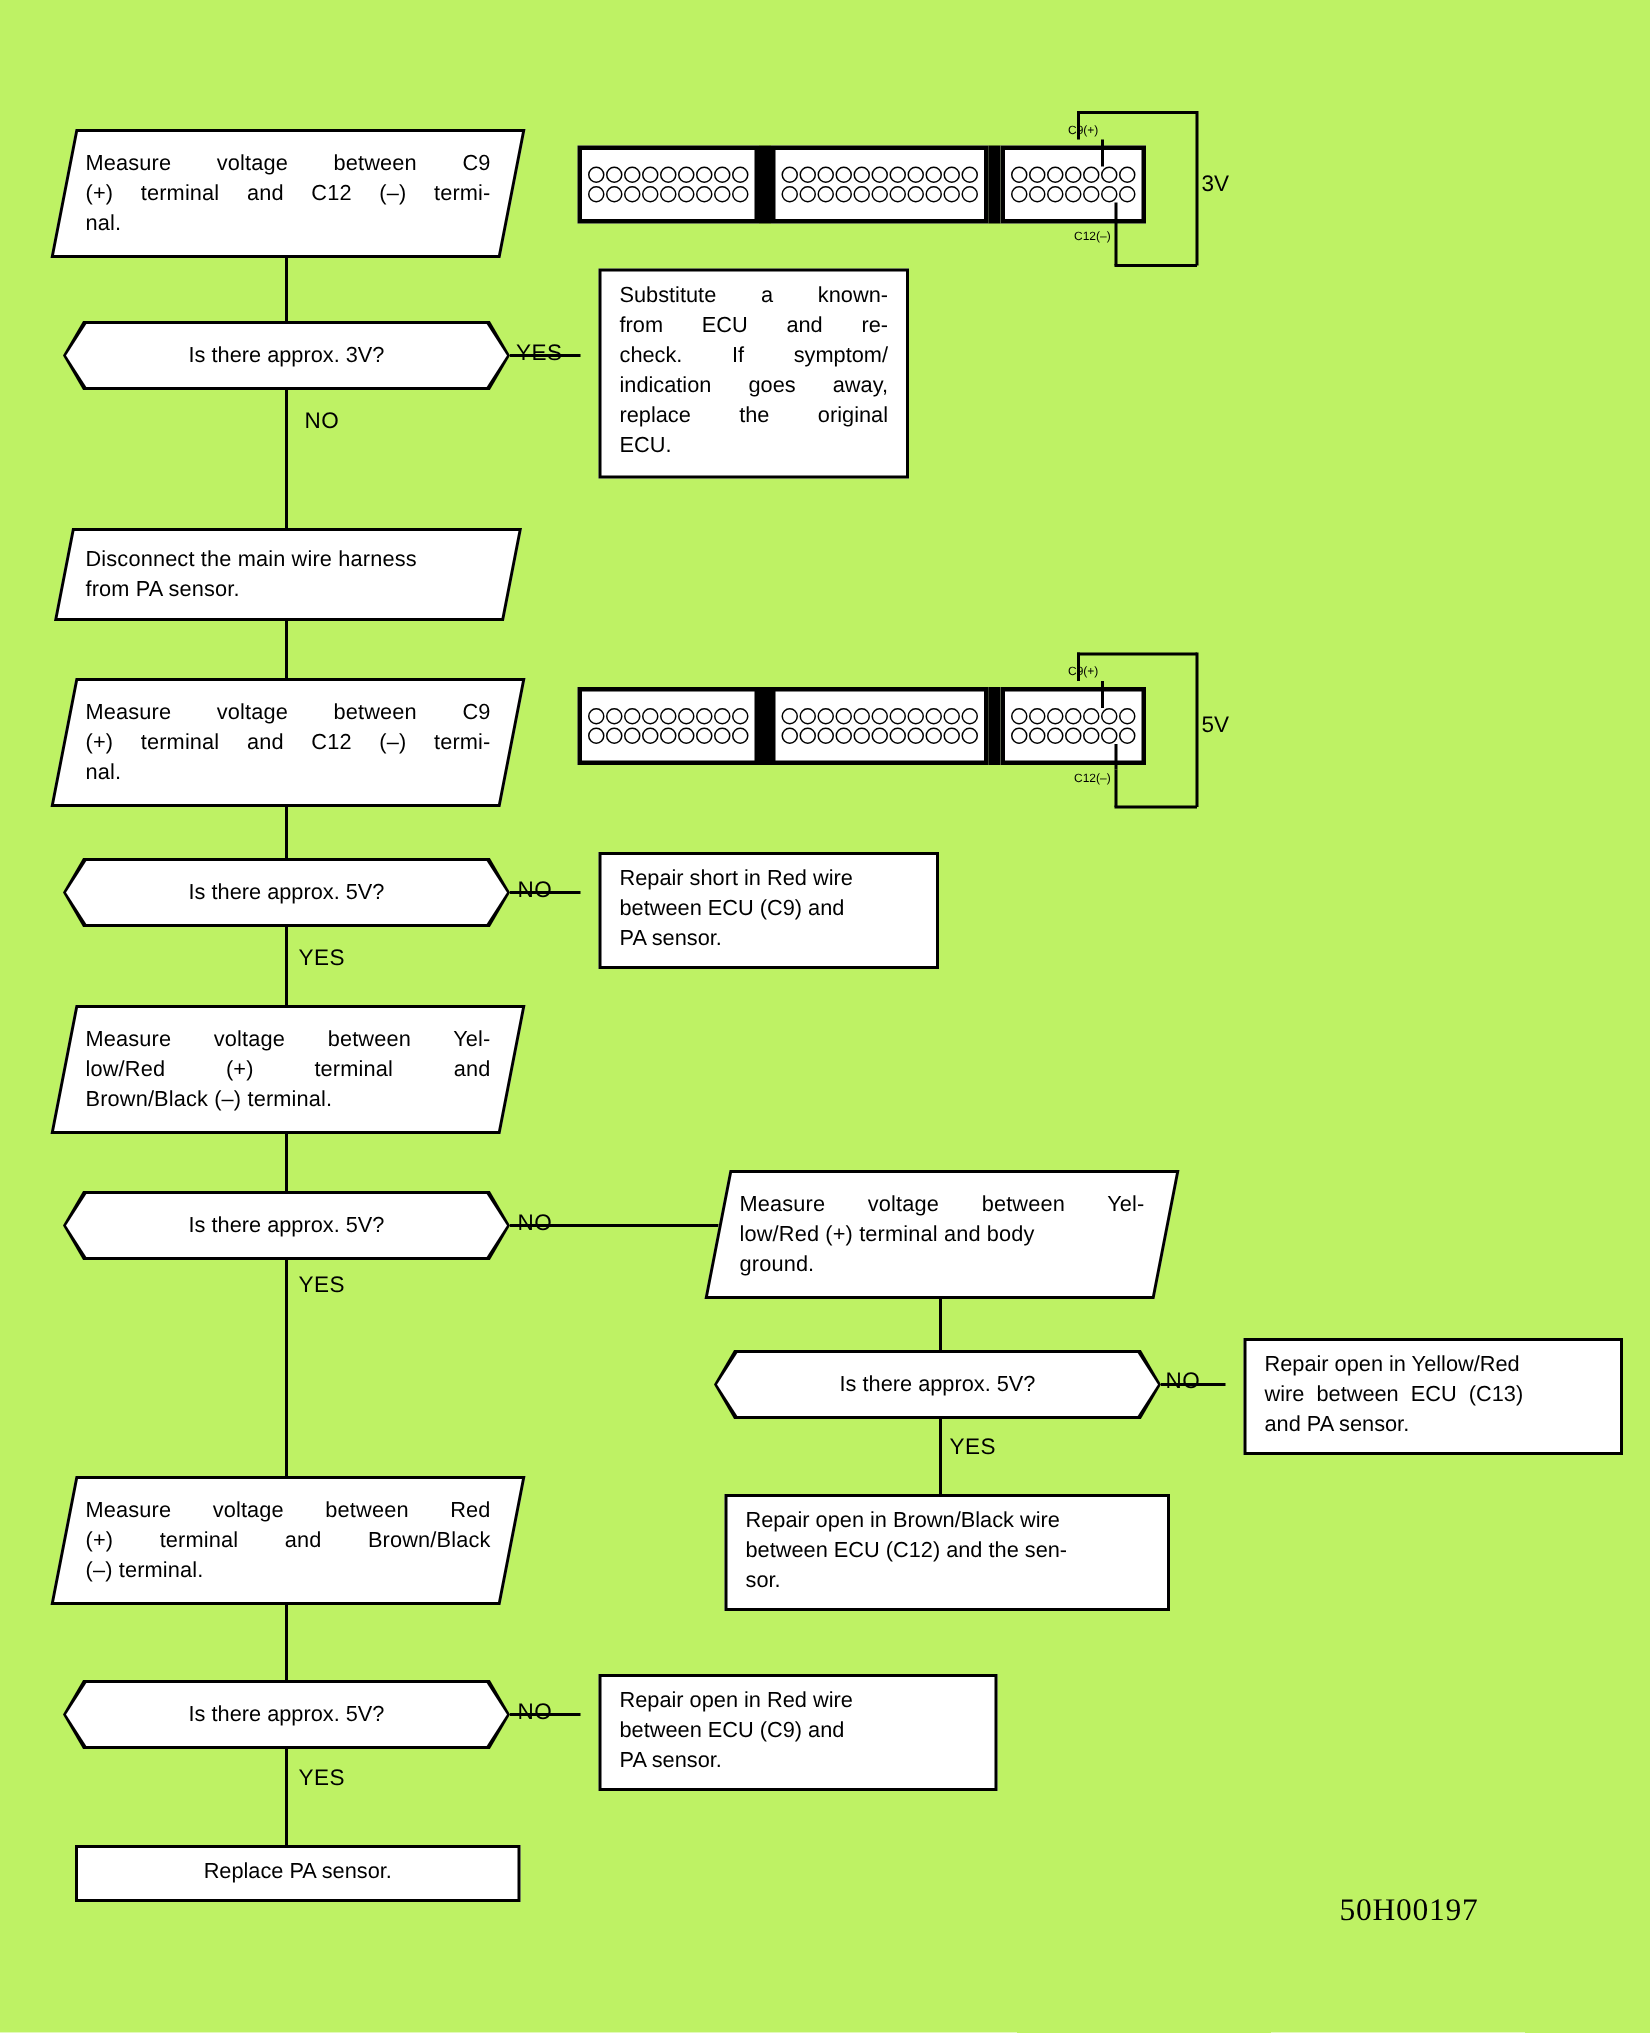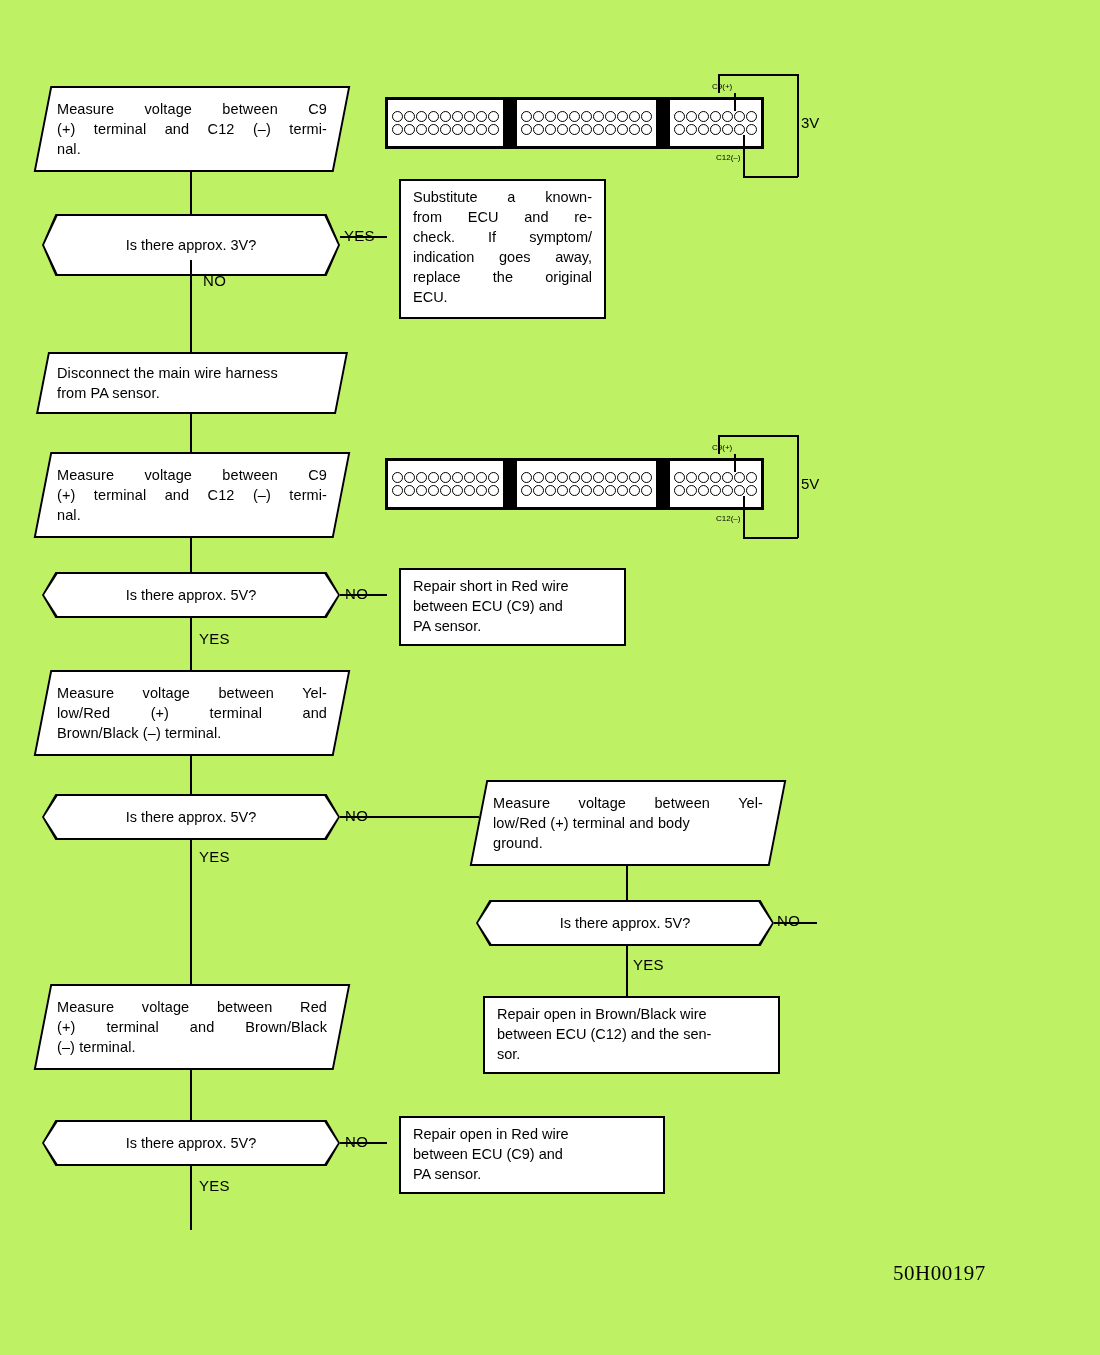--- a/index.html
+++ b/index.html
@@ -276,21 +276,21 @@
   <div class="para" style="left:42px; top:86px; width:300px; height:86px;">
     <div class="inner">
       <div class="line just">Measure  voltage  between  C9</div>
       <div class="line just">(+)  terminal  and  C12 (–)  termi-</div>
       <div class="line">nal.</div>
     </div>
   </div>
 
   <div class="vline" style="left:190px; top:172px; height:42px;"></div>
 
-  <div class="hex" style="left:42px; top:214px; width:298px; height:62px;">
+  <div class="hex" style="left:42px; top:214px; width:298px; height:46px;">
     <div class="hexin"></div>
     <span class="label">Is there approx. 3V?</span>
   </div>
   <div class="branch-label" style="left:344px; top:228px;">YES</div>
   <div class="branch-label" style="left:203px; top:273px;">NO</div>
 
   <div class="hline" style="left:340px; top:236px; width:47px;"></div>
 
   <div class="vline" style="left:190px; top:260px; height:92px;"></div>
 
@@ -458,20 +458,25 @@
   <div class="hex" style="left:476px; top:900px; width:298px; height:46px;">
     <div class="hexin"></div>
     <span class="label">Is there approx. 5V?</span>
   </div>
   <div class="branch-label" style="left:777px; top:913px;">NO</div>
   <div class="branch-label" style="left:633px; top:957px;">YES</div>
 
   <div class="hline" style="left:774px; top:922px; width:43px;"></div>
   <div class="vline" style="left:626px; top:946px; height:50px;"></div>
 
+  <div class="rect" style="left:817px; top:892px; width:253px; height:78px;">
+    <div class="line">Repair open in Yellow/Red</div>
+    <div class="line">wire  between  ECU  (C13)</div>
+    <div class="line">and PA sensor.</div>
+  </div>
 
   <div class="rect" style="left:471px; top:996px; width:297px; height:78px;">
     <div class="line">Repair open in Brown/Black wire</div>
     <div class="line">between ECU (C12) and the sen-</div>
     <div class="line">sor.</div>
   </div>
 
   <div class="para" style="left:42px; top:984px; width:300px; height:86px;">
     <div class="inner">
       <div class="line just">Measure  voltage  between  Red</div>
@@ -491,16 +496,19 @@
 
   <div class="hline" style="left:340px; top:1142px; width:47px;"></div>
   <div class="vline" style="left:190px; top:1166px; height:64px;"></div>
 
   <div class="rect" style="left:387px; top:1116px; width:266px; height:78px;">
     <div class="line">Repair open in Red wire</div>
     <div class="line">between ECU (C9) and</div>
     <div class="line">PA sensor.</div>
   </div>
 
+  <div class="rect center" style="left:38px; top:1230px; width:297px; height:38px;">
+    <div class="line">Replace PA sensor.</div>
+  </div>
 
   <div class="footer-code" style="left:893px; top:1261px;">50H00197</div>
 
 </div>
 
 </body></html>

